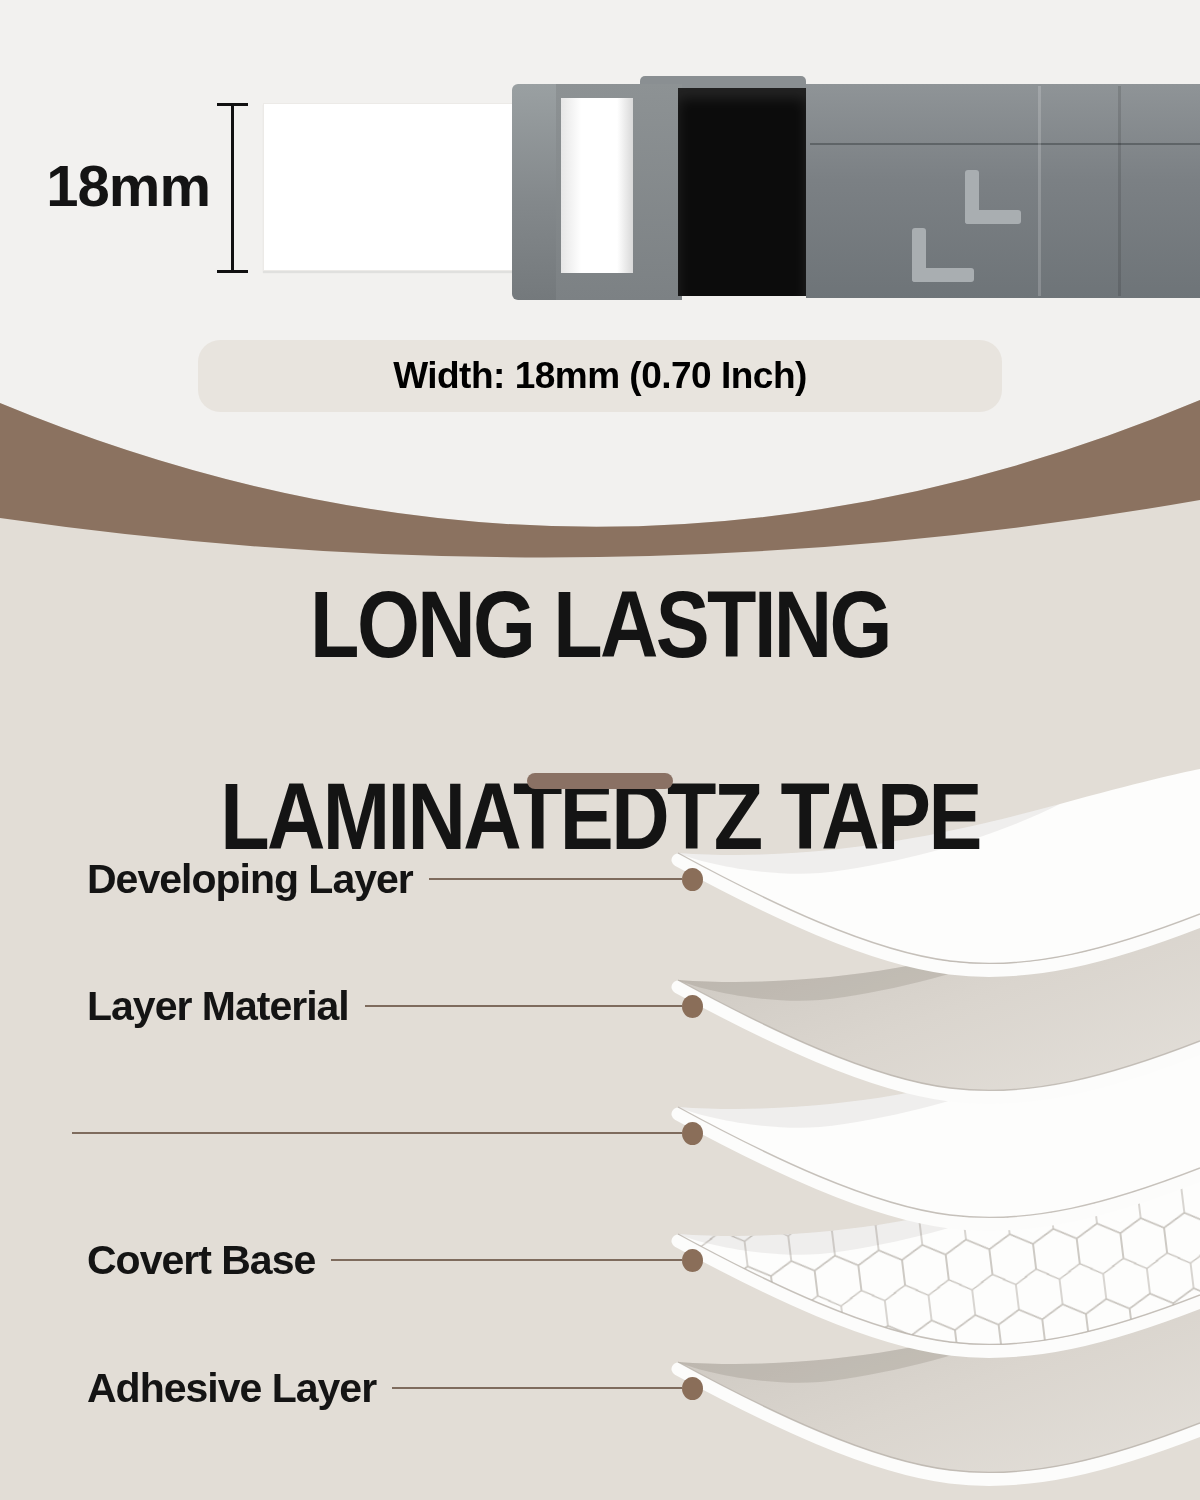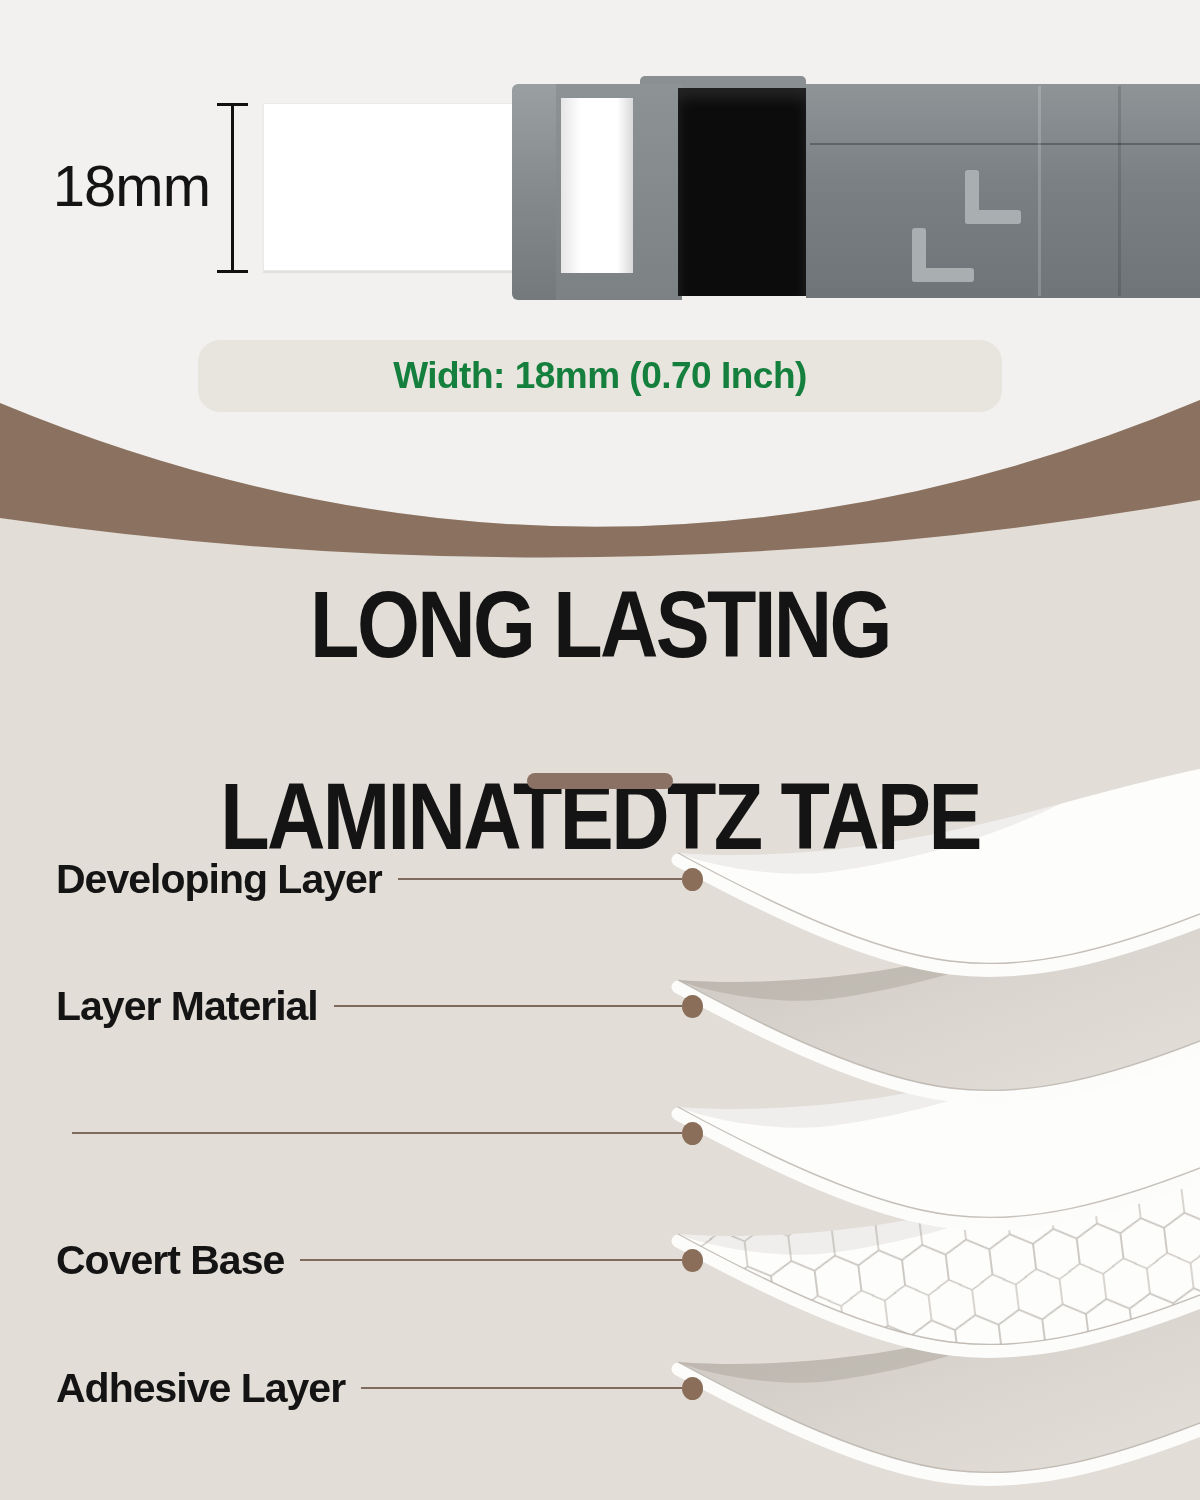--- a/index.html
+++ b/index.html
@@ -6,21 +6,21 @@
   body{width:1200px;height:1500px;position:relative;overflow:hidden;
        font-family:"Liberation Sans", sans-serif;background:#e2ddd6;}
   .abs{position:absolute;}
   
   #top-section{left:0;top:0;width:1200px;height:400px;background:#f2f1ef;}
   #wave-svg{left:0;top:400px;width:1200px;height:260px;}
   #sheets-svg{left:0;top:0;width:1200px;height:1500px;pointer-events:none;}
 
   
   #mm-label{left:46px;top:152px;width:164px;text-align:right;
-    font-size:58px;font-weight:normal;color:#141414;letter-spacing:-1px;}
+    font-size:58px;font-weight:bold;color:#141414;letter-spacing:-1px;}
   .bracket{background:#111;}
   #bracket-line{left:231px;top:104px;width:3px;height:168px;}
   #bracket-cap-top{left:217px;top:103px;width:31px;height:3px;}
   #bracket-cap-bottom{left:217px;top:270px;width:31px;height:3px;}
 
   
   #tape-strip{left:263px;top:103px;width:300px;height:166px;background:#ffffff;
     border:1px solid #eceae7;box-shadow:0 2px 1px rgba(0,0,0,0.07);}
   #cart-clamp{left:512px;top:84px;width:46px;height:216px;border-radius:6px 0 0 6px;
     background:linear-gradient(180deg,#9aa0a2,#83888b 55%,#74797c);}
@@ -39,31 +39,31 @@
   #cart-ridge-2{left:1118px;top:86px;width:3px;height:210px;background:rgba(0,0,0,0.12);}
   .cart-mark{background:#a9aeb1;border-radius:3px;}
   #mark1-v{left:965px;top:170px;width:14px;height:54px;}
   #mark1-h{left:965px;top:210px;width:56px;height:14px;}
   #mark2-v{left:912px;top:228px;width:14px;height:54px;}
   #mark2-h{left:912px;top:268px;width:62px;height:14px;}
 
   
   #spec-pill{left:198px;top:340px;width:804px;height:72px;border-radius:22px;
     background:#e8e4de;display:flex;align-items:center;justify-content:center;gap:30px;
-    font-size:37px;font-weight:bold;color:#15803d;letter-spacing:-0.5px;}
+    font-size:37px;font-weight:bold;color:#000000;letter-spacing:-0.5px;}
 
   
   #title{left:0;top:577px;width:1200px;text-align:center;color:#141414;
     font-size:94px;line-height:96px;font-weight:bold;letter-spacing:-3px;
     transform:scaleX(0.86);transform-origin:center;white-space:pre-line;}
   #title-bar{left:527px;top:773px;width:146px;height:16px;border-radius:8px;background:#8a7164;}
 
   
   .layer-row{left:56px;width:647px;height:60px;display:flex;align-items:center;}
-  .layer-label{font-size:41px;font-weight:bold;color:#141414;letter-spacing:-1px;white-space:nowrap;}
+  .layer-label{font-size:41px;font-weight:bold;color:#141414;letter-spacing:-1px;white-space:nowrap;margin-left:31px;}
   .layer-line{flex:1;height:2px;background:#7e6b5d;margin-left:16px;margin-right:0;}
   .layer-dot{width:21px;height:23px;border-radius:50%;background:#8a6e59;flex:none;}
 </style>
 </head>
 <body>
 
 <div class="abs" id="top-section"></div>
 
 <svg class="abs" id="wave-svg" viewBox="0 0 1200 260" aria-hidden="true">
   <path d="M0,0 H1200 V0 Q600,252 0,3 Z" fill="#f2f1ef"></path>

